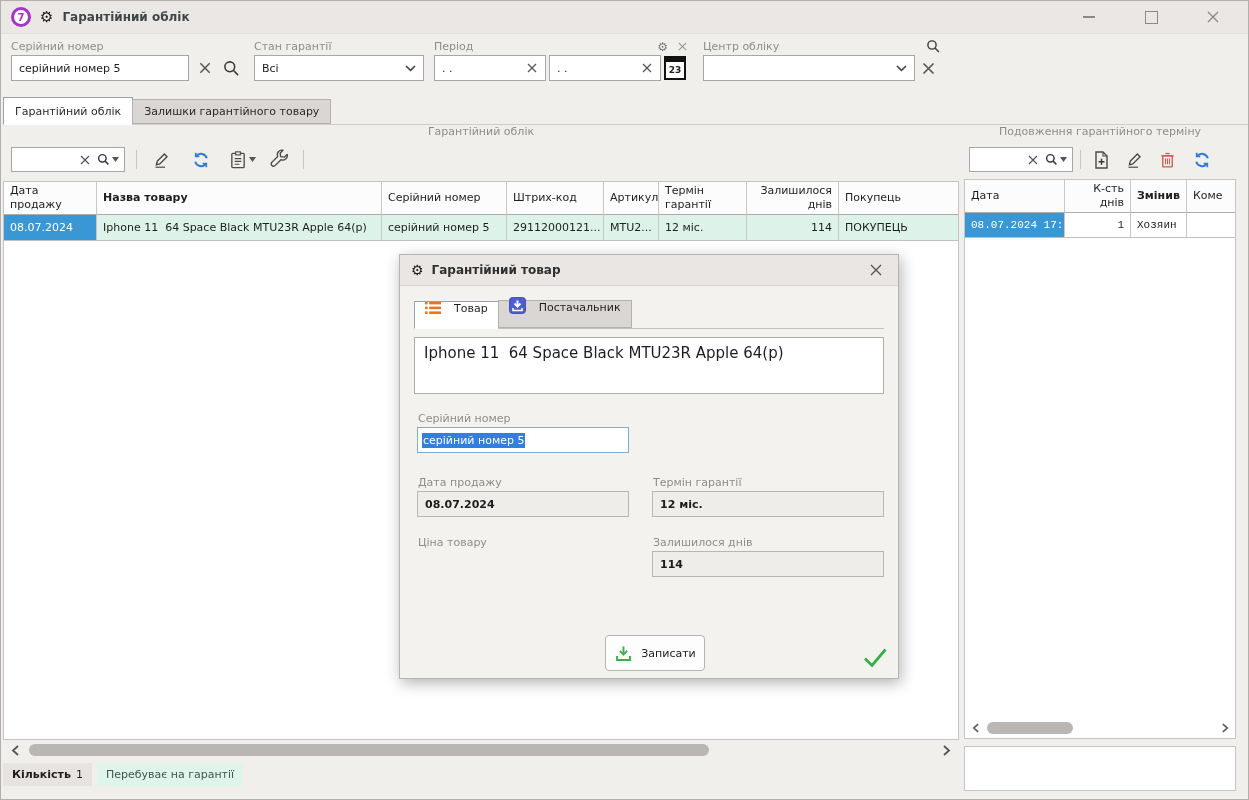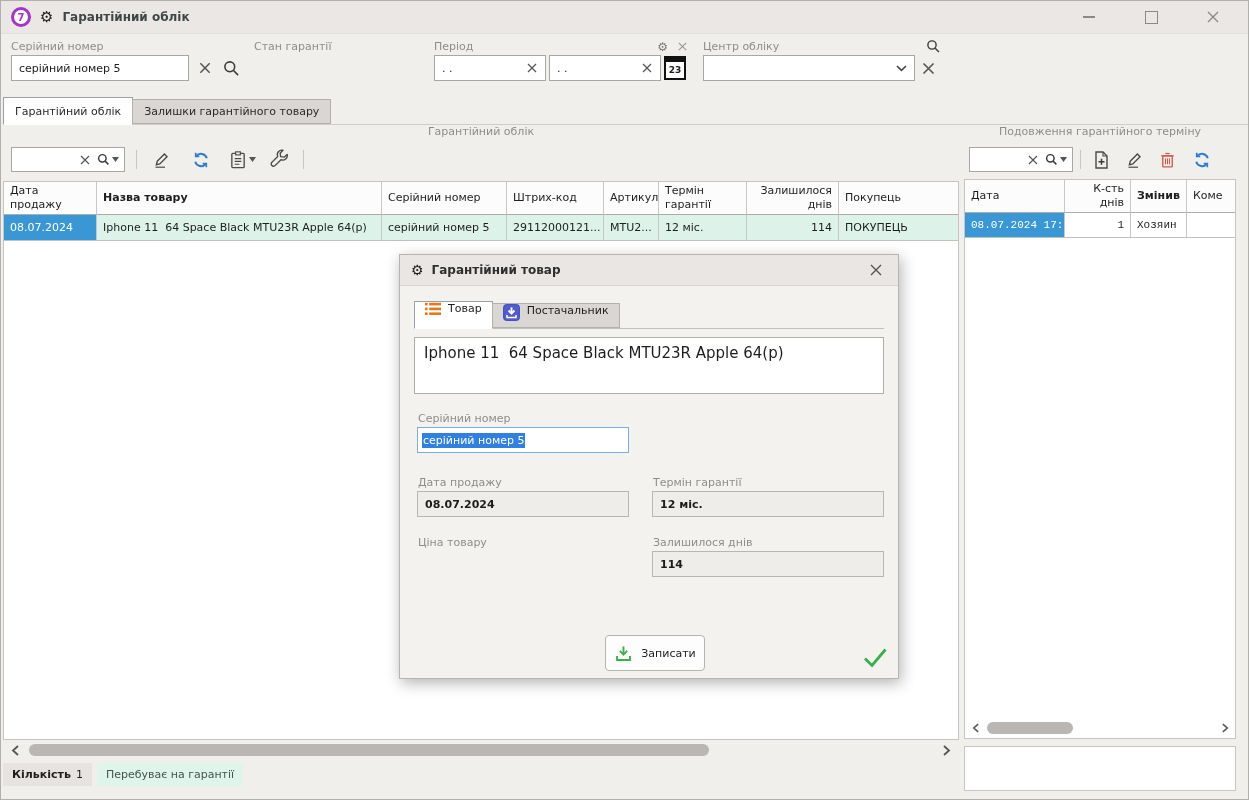--- a/index.html
+++ b/index.html
@@ -64,21 +64,21 @@
   .chip{height:23px;display:flex;align-items:center;padding:0 9px;}
   .chip-grey{background:#e6e3e0;}
   .chip-mint{background:#dff4eb;color:#45544d;}
   
   .dialog{position:absolute;left:398px;top:253px;width:500px;height:425px;background:#f4f2ef;border:1px solid #b6b3b0;
     box-shadow:2px 4px 14px rgba(0,0,0,.3);box-sizing:border-box;z-index:10;}
   .dlg-titlebar{height:31px;background:#e9e6e3;border-bottom:1px solid #d6d3d0;display:flex;align-items:center;gap:8px;padding:0 11px;box-sizing:border-box;}
   .dlg-title{font-weight:bold;font-size:12px;color:#2f2f2f;}
   .dlg-close{margin-left:auto;width:22px;height:22px;display:flex;align-items:center;justify-content:center;}
   .dlg-tabs{position:absolute;left:14px;right:14px;top:45px;height:28px;display:flex;align-items:flex-end;border-bottom:1px solid #c3c0bd;}
-  .dtab{height:25px;padding:0 10px;display:flex;align-items:flex-start;gap:7px;border:1px solid #b3b1ae;background:#d9d6d3;margin-right:-1px;box-sizing:border-box;}
+  .dtab{height:25px;padding:13px 10px;display:flex;align-items:flex-end;gap:13px;border:1px solid #b3b1ae;background:#d9d6d3;margin-right:-1px;box-sizing:border-box;}
   .dtab.active{background:#fff;border-color:#9aa2a6;border-bottom:1px solid #fff;margin-bottom:-1px;height:28px;}
   .product-box{position:absolute;left:14px;width:470px;top:82px;height:57px;background:#fff;border:1px solid #b0aeab;box-sizing:border-box;
     padding:6px 9px;font-size:15px;white-space:pre;overflow:hidden;}
   .dlabel{position:absolute;color:#8f8d8a;}
   .dfield{position:absolute;height:26px;background:#efedea;border:1px solid #b8b5b2;box-sizing:border-box;display:flex;align-items:center;padding:0 7px;font-weight:bold;color:#1c1c1c;}
   .dinput{position:absolute;height:26px;background:#fff;border:1px solid #76aede;box-sizing:border-box;display:flex;align-items:center;padding:0 4px;}
   .seltext{background:#2f80e0;color:#fff;padding:1px 1px;}
   .save-btn{position:absolute;left:205px;top:380px;width:100px;height:36px;background:#fdfdfd;border:1px solid #b6b4b1;border-radius:4px;
     display:flex;align-items:center;justify-content:center;gap:8px;box-sizing:border-box;}
   .dlg-check{position:absolute;left:462px;top:392px;}
@@ -126,20 +126,26 @@
           <svg width="17" height="17" viewBox="0 0 16 16">
               <circle cx="6.4" cy="6.4" r="4.6" stroke="#3c3c3c" stroke-width="1.5" fill="none"></circle>
               <path d="M9.9 9.9l4.3 4.3" stroke="#3c3c3c" stroke-width="1.5"></path>
             </svg>
         </div>
       </div>
     </div>
 
     <div class="fgroup" style="left:253px;">
       <div class="flabel">Стан гарантії</div>
+      <div class="tbox combo" style="width:170px;">
+        <span>Всі</span>
+        <svg width="11" height="7" viewBox="0 0 11 7">
+            <path d="M1 1l4.5 4.3L10 1" stroke="#444" stroke-width="1.6" fill="none"></path>
+          </svg>
+      </div>
     </div>
 
     <div class="fgroup" style="left:433px;width:262px;">
       <div class="flabel" style="justify-content:space-between;text-align:right;">
         <span>Період</span>
         <span style="display:flex;gap:9px;align-items:center;margin-right:8px;">
           <span class="gear" style="font-size:12px;color:#7a7a7a">⚙</span>
           <svg width="11" height="11" viewBox="0 0 12 12">
               <path d="M2 2l8 8M10 2l-8 8" stroke="#9a9a9a" stroke-width="1.3" fill="none"></path>
             </svg>

